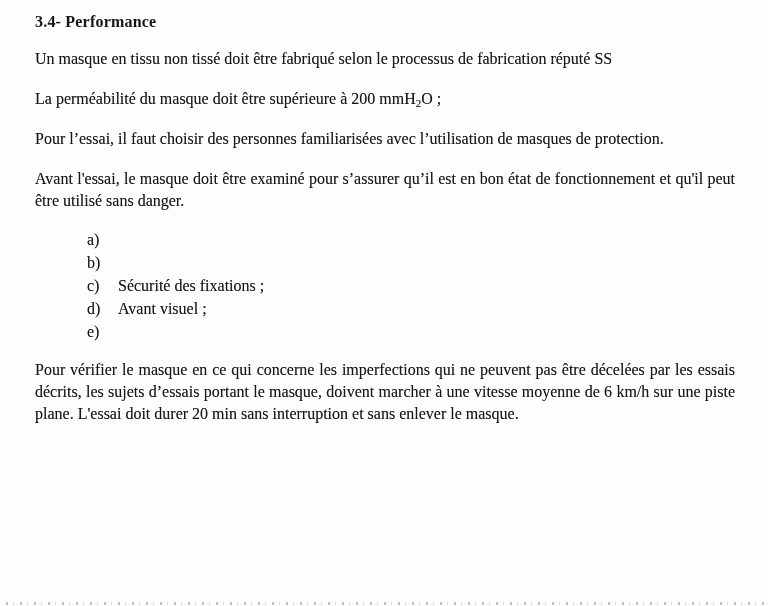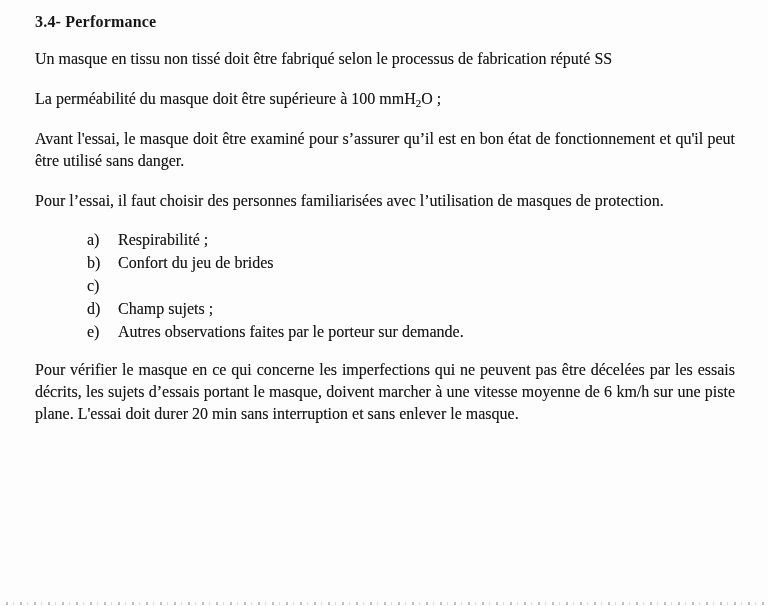--- a/index.html
+++ b/index.html
@@ -67,47 +67,45 @@
 </head>
 <body>
 
 <div class="page">
   <div class="content">
 
     <h1 class="heading">3.4- Performance</h1>
 
     <p class="para">Un masque en tissu non tissé doit être fabriqué selon le processus de fabrication réputé SS</p>
 
-    <p class="para"><span>La perméabilité du masque doit être supérieure à 100 mmH</span><sub class="sub">2</sub><span>O ;</span></p>
+    <p class="para"><span>La perméabilité du masque doit être supérieure à 200 mmH</span><sub class="sub">2</sub><span>O ;</span></p>
 
 
+    <p class="para just">Pour l’essai, il faut choisir des personnes familiarisées avec l’utilisation de masques de protection.</p>
+
     <p class="para just">Avant l'essai, le masque doit être examiné pour s’assurer qu’il est en bon état de fonctionnement et qu'il peut être utilisé sans danger.</p>
-
-    <p class="para just">Pour l’essai, il faut choisir des personnes familiarisées avec l’utilisation de masques de protection.</p>
 
 
     <div class="list">
       <div class="list-item">
         <span class="list-marker">a)</span>
-        <span class="list-text">Respirabilité ;</span>
       </div>
       <div class="list-item">
         <span class="list-marker">b)</span>
-        <span class="list-text">Confort du jeu de brides</span>
       </div>
       <div class="list-item">
         <span class="list-marker">c)</span>
+        <span class="list-text">Sécurité des fixations ;</span>
       </div>
       <div class="list-item">
         <span class="list-marker">d)</span>
-        <span class="list-text">Champ sujets ;</span>
+        <span class="list-text">Avant visuel ;</span>
       </div>
       <div class="list-item">
         <span class="list-marker">e)</span>
-        <span class="list-text">Autres observations faites par le porteur sur demande.</span>
       </div>
     </div>
 
     <p class="para just">Pour vérifier le masque en ce qui concerne les imperfections qui ne peuvent pas être décelées par les essais décrits, les sujets d’essais portant le masque, doivent marcher à une vitesse moyenne de 6 km/h sur une piste plane. L'essai doit durer 20 min sans interruption et sans enlever le masque.</p>
 
   </div>
 
   <div class="cutoff-strip"></div>
 </div>
 

